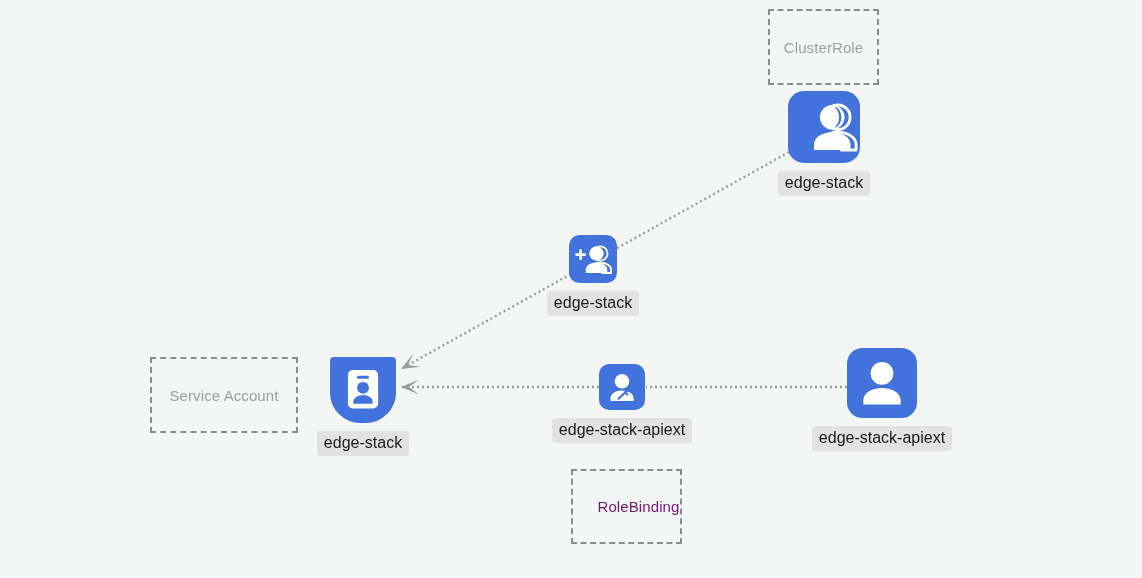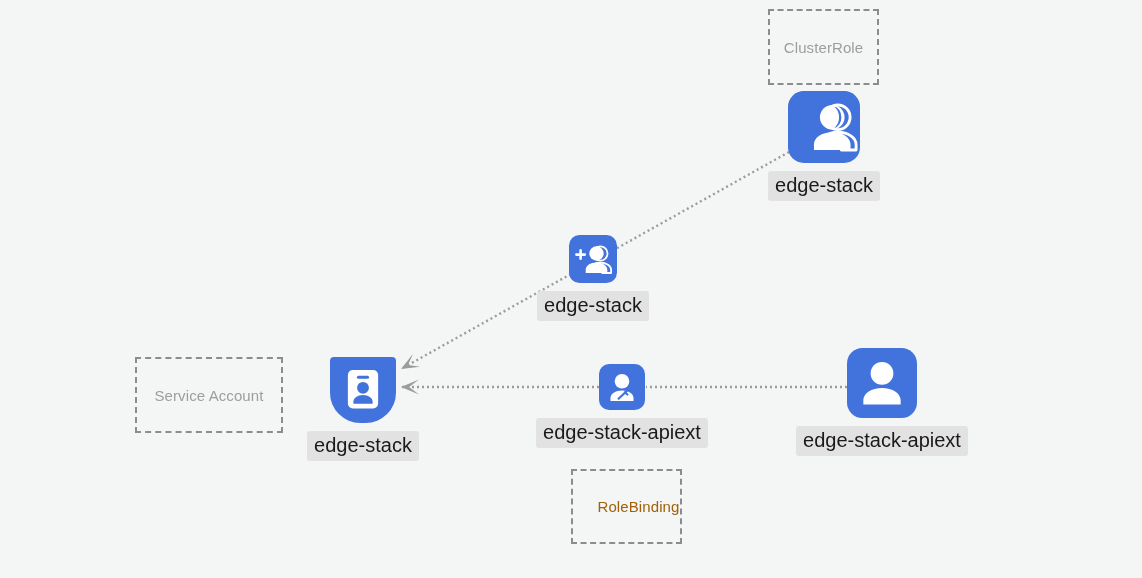--- a/index.html
+++ b/index.html
@@ -60,21 +60,21 @@
     box-sizing: border-box;
   }
   .node-icon.shape-rounded { border-radius: 22%; }
   .node-icon.shape-badge {
     border-radius: 4px 4px 46% 46%;
   }
   .node-label {
     margin-top: 8px;
     background: #e2e2e2;
     color: #1a1a1a;
-    font-size: 20px;
+    font-size: 16px;
     font-family: "Liberation Sans", sans-serif;
     padding: 3px 7px 4px 7px;
     border-radius: 3px;
     white-space: nowrap;
     line-height: 1.15;
   }
   .node-icon svg { display: block; }
 </style>
 </head>
 <body>
@@ -85,25 +85,25 @@
       <line x1="789" y1="152" x2="401" y2="369" stroke="#9a9c9e" stroke-width="2.4" stroke-linecap="butt" stroke-dasharray="2 3"></line>
       <polygon points="401,369 413.04901035685543,353.6679632983615 408.06947255661817,365.04619704952023 420.3708676725587,366.7595791439507" fill="#9a9c9e"></polygon>
       <line x1="599" y1="387" x2="401" y2="387" stroke="#9a9c9e" stroke-width="2.4" stroke-linecap="butt" stroke-dasharray="2 3"></line>
       <polygon points="401,387 419,379.5 409.1,387 419,394.5" fill="#9a9c9e"></polygon>
       <line x1="847" y1="387" x2="646" y2="387" stroke="#9a9c9e" stroke-width="2.4" stroke-linecap="butt" stroke-dasharray="2 3"></line>
     </svg>
 
   <div class="kind-box" style="left: 768px; top: 9px; width: 111px; height: 76px; border-color: rgb(138, 141, 143);">
     <span class="kind-box-label" style="color: rgb(155, 158, 160);">ClusterRole</span>
   </div>
-  <div class="kind-box" style="left: 135px; top: 357px; width: 148px; height: 76px; border-color: rgb(138, 141, 143); text-align: right;">
+  <div class="kind-box" style="left: 150px; top: 357px; width: 148px; height: 76px; border-color: rgb(138, 141, 143); text-align: right;">
     <span class="kind-box-label" style="color: rgb(155, 158, 160);">Service Account</span>
   </div>
   <div class="kind-box" style="left: 571px; top: 469px; width: 111px; height: 75px; border-color: rgb(138, 141, 143);">
-    <span class="kind-box-label" style="color: #a16207; padding-left: 24px;">RoleBinding</span>
+    <span class="kind-box-label" style="color: #701a75; padding-left: 24px;">RoleBinding</span>
   </div>
 
   <div class="node" style="left: 624px; top: 91px; width: 400px;">
     <div class="node-icon shape-rounded" style="width: 72px; height: 72px; background: rgb(66, 114, 219);">
         <svg viewBox="0 0 48 48" width="100%" height="100%">
           <circle cx="29.5" cy="17.5" r="8.2" fill="#ffffff"></circle>
           <path d="M29.5 27.5c-7.0 0-12.2 3.6-12.2 8.2v3.6h24.4v-3.6c0-4.6-5.2-8.2-12.2-8.2z" fill="#ffffff"></path>
           <path d="M30.2 9.8a8.2 8.2 0 0 1 0 15.4 9.6 9.6 0 0 0 0-15.4z" fill="#4272db"></path>
           <circle cx="33.2" cy="17.5" r="8.2" fill="none" stroke="#ffffff" stroke-width="1.9"></circle>
           <path d="M33.2 27.5c-2.0 0-3.8.3-5.5.85 4.6 1.4 7.8 4.3 7.8 7.35v3.6h9.9v-3.6c0-4.6-5.2-8.2-12.2-8.2z" fill="none" stroke="#ffffff" stroke-width="1.9" stroke-linejoin="round"></path>

